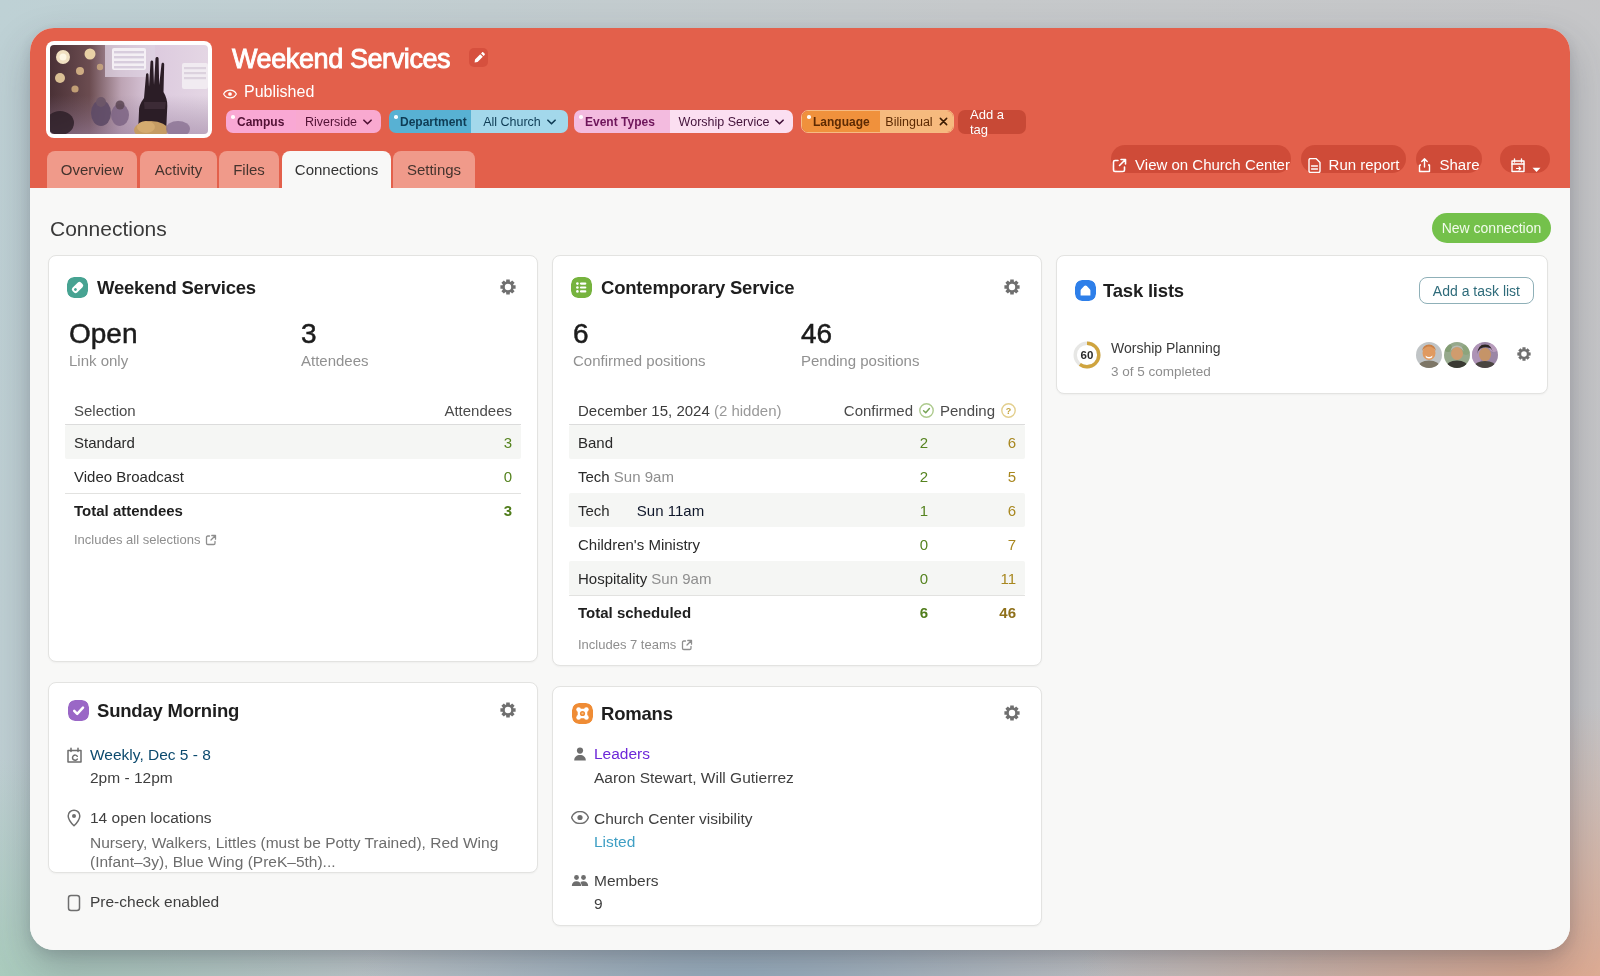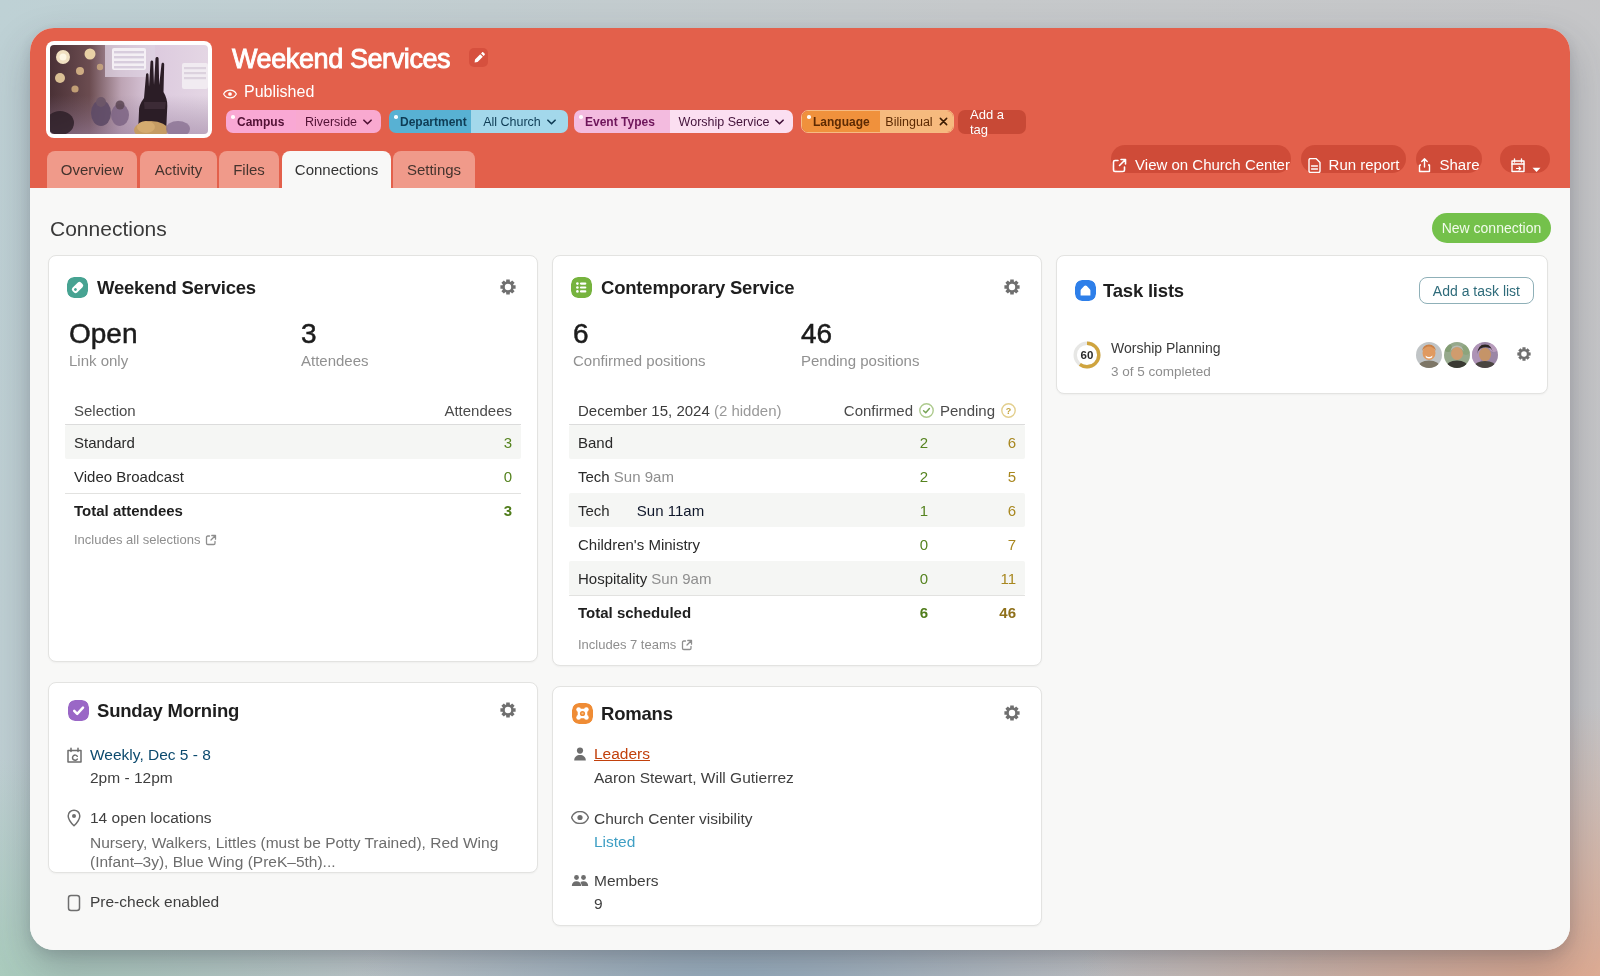--- a/index.html
+++ b/index.html
@@ -398,21 +398,21 @@
         <circle cx="10.5" cy="10.5" r="1.1" fill="#f9c288"></circle>
       </svg>
     <div class="ctitle" style="left:48px;top:16px;">Romans</div>
     <svg class="gear" style="left:451px;top:18px;" width="16" height="16" viewBox="0 0 16 16">
         <path d="M6.25 0.40 L9.75 0.40 L9.86 2.61 L10.50 2.88 L12.13 1.39 L14.61 3.87 L13.12 5.50 L13.39 6.14 L15.60 6.25 L15.60 9.75 L13.39 9.86 L13.12 10.50 L14.61 12.13 L12.13 14.61 L10.50 13.12 L9.86 13.39 L9.75 15.60 L6.25 15.60 L6.14 13.39 L5.50 13.12 L3.87 14.61 L1.39 12.13 L2.88 10.50 L2.61 9.86 L0.40 9.75 L0.40 6.25 L2.61 6.14 L2.88 5.50 L1.39 3.87 L3.87 1.39 L5.50 2.88 L6.14 2.61 Z M11.20 8.00 A3.2 3.2 0 1 0 4.80 8.00 A3.2 3.2 0 1 0 11.20 8.00 Z" fill="#6f6f6f" fill-rule="evenodd"></path>
       </svg>
     <svg style="position:absolute;left:19px;top:59px;" width="16" height="16" viewBox="0 0 16 16">
         <circle cx="8" cy="4.6" r="3.1" fill="#6e6e6e"></circle>
         <path d="M2.2 14.5 C2.2 10.9 4.8 9 8 9 C11.2 9 13.8 10.9 13.8 14.5 Z" fill="#6e6e6e"></path>
       </svg>
-    <div style="position:absolute;left:41px;top:58px;font-size:15.5px;color:#c2410c;text-decoration:underline;">Leaders</div>
+    <div style="position:absolute;left:41px;top:58px;font-size:15.5px;color:#6d28d9;">Leaders</div>
     <div style="position:absolute;left:41px;top:82px;font-size:15.5px;color:#3f3f3f;">Aaron Stewart, Will Gutierrez</div>
     <svg style="position:absolute;left:18px;top:124px;" width="18px" height="13" viewBox="0 0 18 13">
         <path d="M9 0.5 C5.2 0.5 2 2.8 0.6 6.5 C2 10.2 5.2 12.5 9 12.5 C12.8 12.5 16 10.2 17.4 6.5 C16 2.8 12.8 0.5 9 0.5 Z" stroke="#6e6e6e" stroke-width="1.4" fill="none"></path>
         <circle cx="9" cy="6.5" r="2.6" fill="#6e6e6e"></circle>
       </svg>
     <div style="position:absolute;left:41px;top:123px;font-size:15.5px;color:#3f3f3f;">Church Center visibility</div>
     <div style="position:absolute;left:41px;top:146px;font-size:15.5px;color:#3f9fc4;">Listed</div>
     <svg style="position:absolute;left:18px;top:186px;" width="18" height="14" viewBox="0 0 18 14">
         <circle cx="5.5" cy="4.5" r="2.4" fill="#6e6e6e"></circle>
         <circle cx="12.5" cy="4.5" r="2.4" fill="#6e6e6e"></circle>

